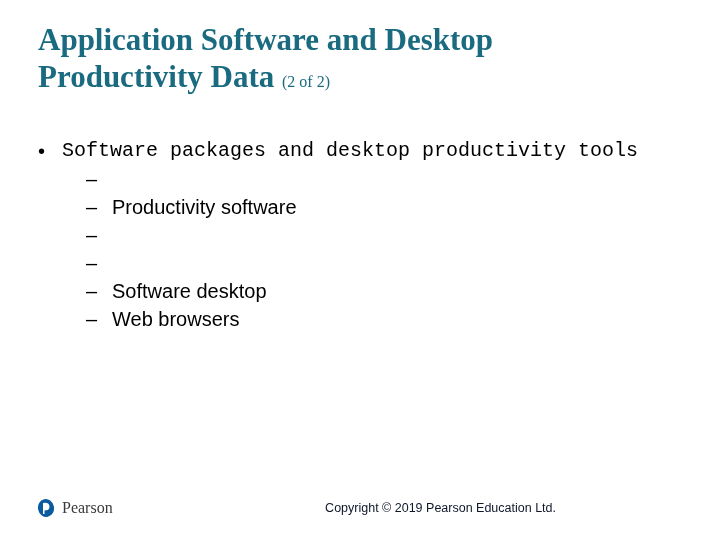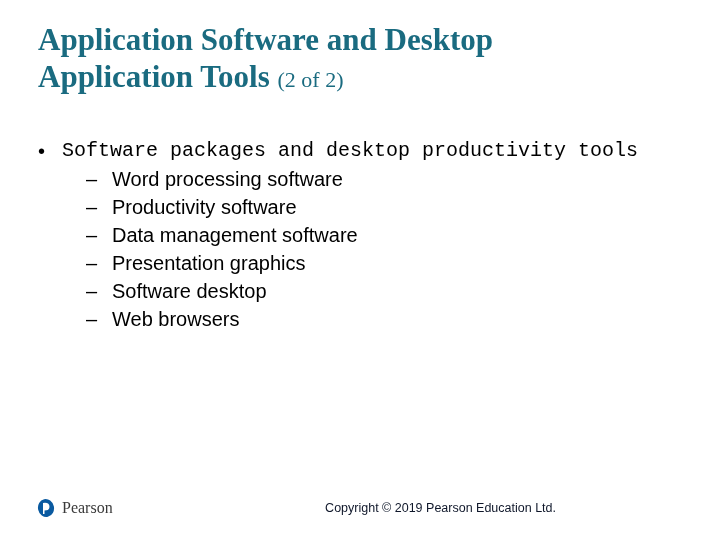--- a/index.html
+++ b/index.html
@@ -17,21 +17,21 @@
     padding: 22px 38px 4px 38px;
   }
   .title {
     font-family: "Times New Roman", Times, serif;
     font-weight: bold;
     color: #1a6b80;
     font-size: 31px;
     line-height: 1.18;
   }
   .title .pager {
-    font-size: 22px;
+    font-size: 16px;
     font-weight: normal;
     color: #1a6b80;
     font-family: "Times New Roman", Times, serif;
   }
   .content {
     margin-top: 42px;
     color: #000;
     font-size: 20px;
     line-height: 1.4;
   }
@@ -83,45 +83,42 @@
     height: 20px;
   }
 </style>
 </head>
 <body>
 
 <div class="slide">
 
   <div class="title">
     <span>Application Software and Desktop</span><br>
-    <span>Application Tools</span>
+    <span>Productivity Data</span>
     <span class="pager">(2 of 2)</span>
   </div>
 
   <div class="content">
     <div class="l1">
       <span class="bullet">•</span>
       <span class="text">Software packages and desktop productivity tools</span>
     </div>
     <div class="l2-list">
       <div class="l2">
         <span class="dash">–</span>
-        <span>Word processing software</span>
       </div>
       <div class="l2">
         <span class="dash">–</span>
         <span>Productivity software</span>
       </div>
       <div class="l2">
         <span class="dash">–</span>
-        <span>Data management software</span>
       </div>
       <div class="l2">
         <span class="dash">–</span>
-        <span>Presentation graphics</span>
       </div>
       <div class="l2">
         <span class="dash">–</span>
         <span>Software desktop</span>
       </div>
       <div class="l2">
         <span class="dash">–</span>
         <span>Web browsers</span>
       </div>
     </div>

